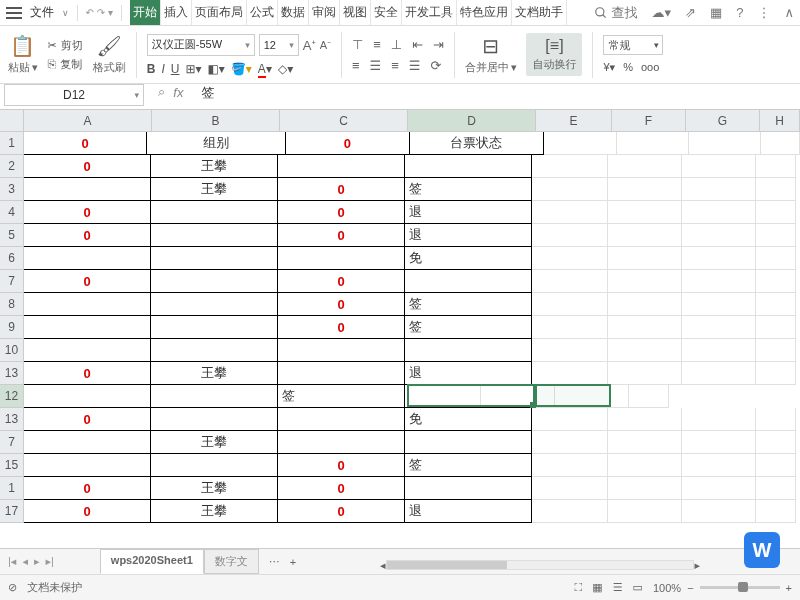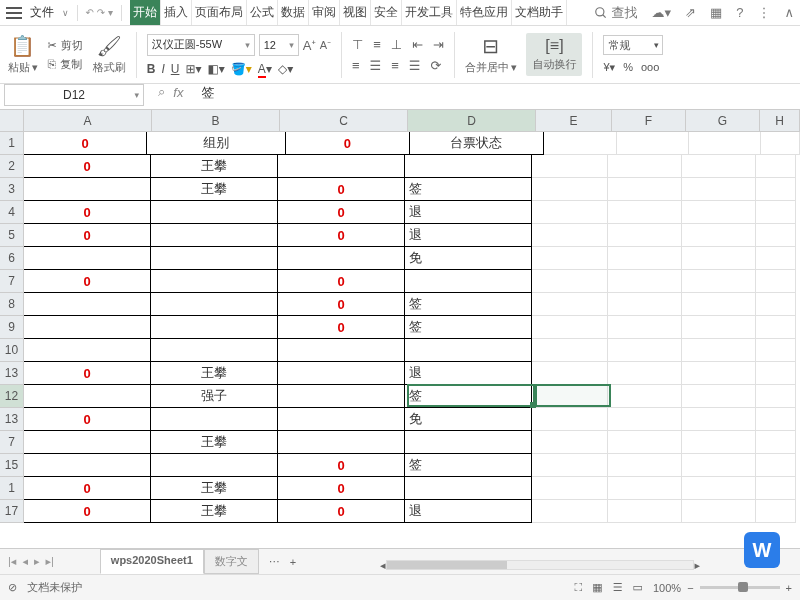--- a/index.html
+++ b/index.html
@@ -345,21 +345,20 @@
         <div class="cell bordered" style="width: 128px;">王攀</div>
         <div class="cell bordered" style="width: 128px;"></div>
         <div class="cell bordered dleft" style="width: 128px;">退</div>
         <div class="cell" style="width: 76px;"></div>
         <div class="cell" style="width: 74px;"></div>
         <div class="cell" style="width: 74px;"></div>
         <div class="cell" style="width: 40px;"></div>
       </div>
       <div class="crow">
         <div class="cell bordered" style="width: 128px;"></div>
-        <div class="cell bordered" style="width: 128px;">强子</div>
         <div class="cell bordered" style="width: 128px;"></div>
         <div class="cell bordered dleft" style="width: 128px;">签</div>
         <div class="cell" style="width: 76px;"></div>
         <div class="cell" style="width: 74px;"></div>
         <div class="cell" style="width: 74px;"></div>
         <div class="cell" style="width: 40px;"></div>
       </div>
       <div class="crow">
         <div class="cell bordered red" style="width: 128px;">0</div>
         <div class="cell bordered" style="width: 128px;"></div>

